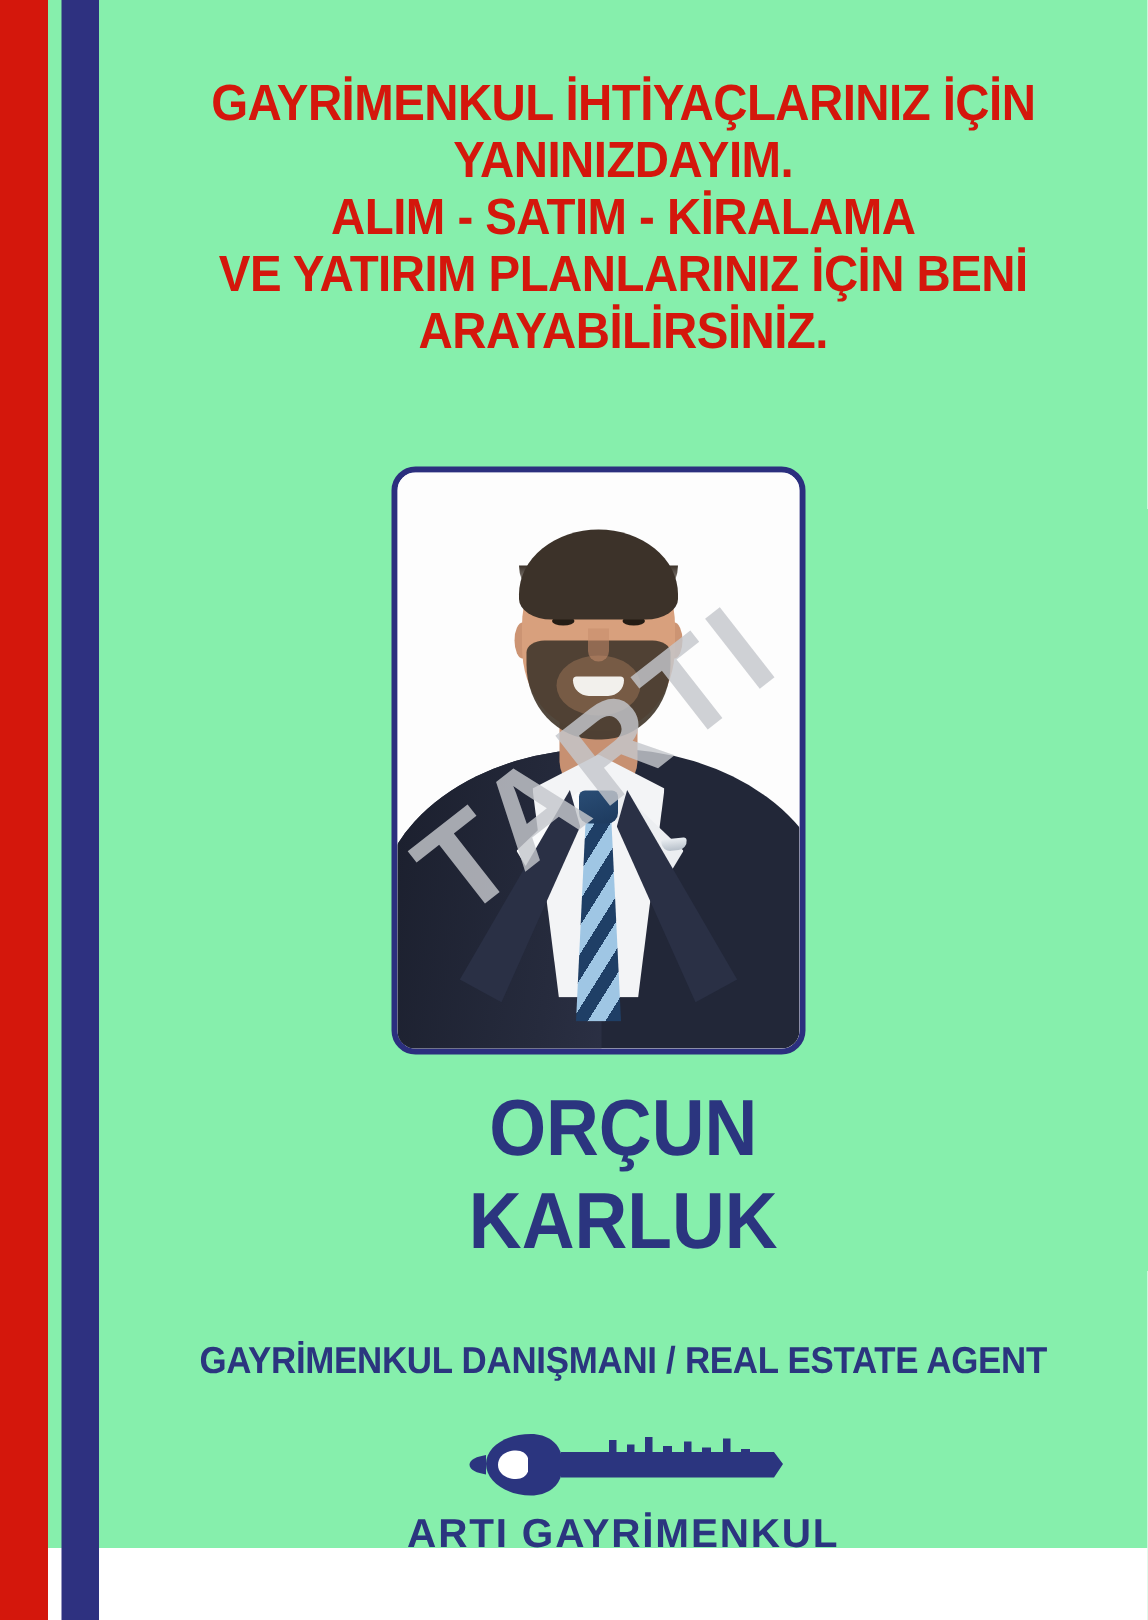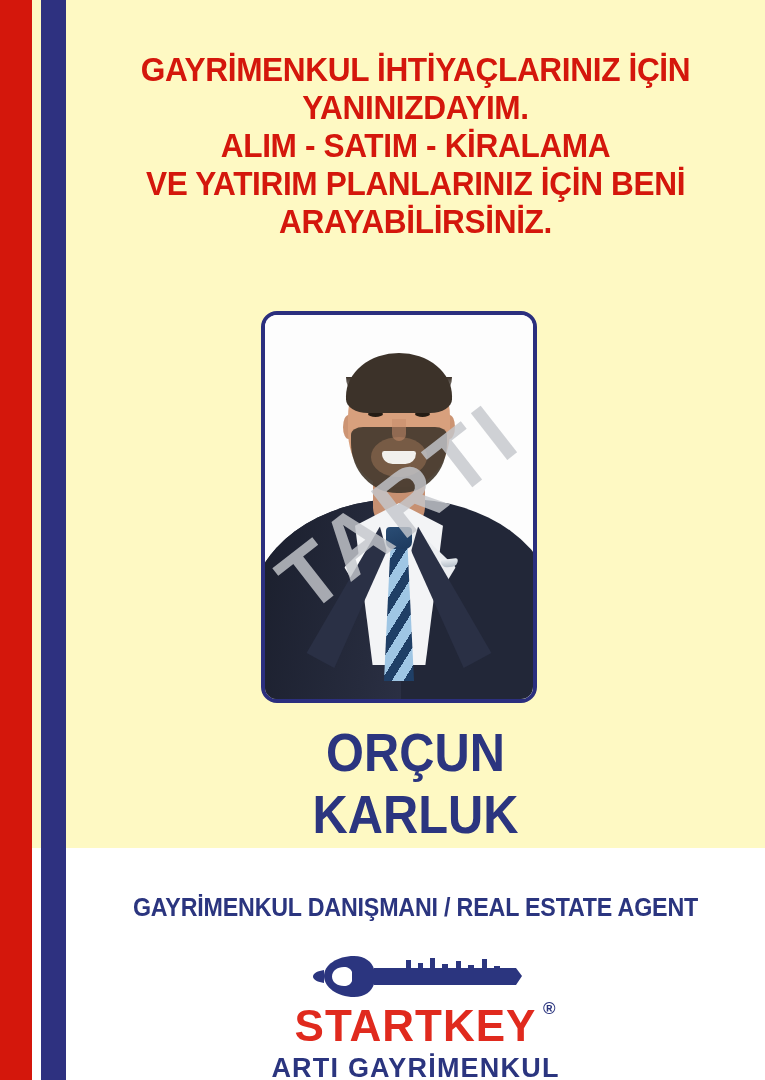--- a/index.html
+++ b/index.html
@@ -6,22 +6,22 @@
   * { margin:0; padding:0; box-sizing:border-box; }
   html, body {
     width:765px; height:1080px;
     background:#ffffff;
     font-family:"Liberation Sans", sans-serif;
     overflow:hidden;
   }
 
   .poster {
     position:relative;
-    width:765px; height:848px;
-    background:#fef9c3;
+    width:765px; height:1032px;
+    background:#86efac;
   }
 
   
   .stripe-red {
     position:absolute; left:0; top:0;
     width:32px; height:1080px;
     background:#d4170c;
   }
   .stripe-blue {
     position:absolute; left:41px; top:0;
@@ -378,20 +378,16 @@
         <path d="M34 15 C27 15 22 19 22 24.5 C22 30 27 34 34 34 C38 34 41 32 42 29 L42 20 C41 17 38 15 34 15 Z" fill="#ffffff"></path>
 
         <path d="M14 18 C8 19 3 21 3 24.5 C3 28 8 30 14 31 Z"></path>
 
         <path d="M64 16 L96 16 L96 8 L101 8 L101 16 L108 16 L108 11 L113 11 L113 16 L120 16
                  L120 6 L125 6 L125 16 L132 16 L132 12 L138 12 L138 16 L146 16 L146 9 L151 9
                  L151 16 L158 16 L158 13 L164 13 L164 16 L172 16 L172 7 L177 7 L177 16 L184 16
                  L184 14 L190 14 L190 16 L206 16 L212 24 L206 33 L64 33 Z"></path>
       </g>
     </svg>
-    <span class="brand-wordmark">
-      <span>STARTKEY</span>
-      <span class="brand-reg">®</span>
-    </span>
     <span class="brand-sub">ARTI GAYRİMENKUL</span>
   </div>
 
 </div>
 
 </body></html>

